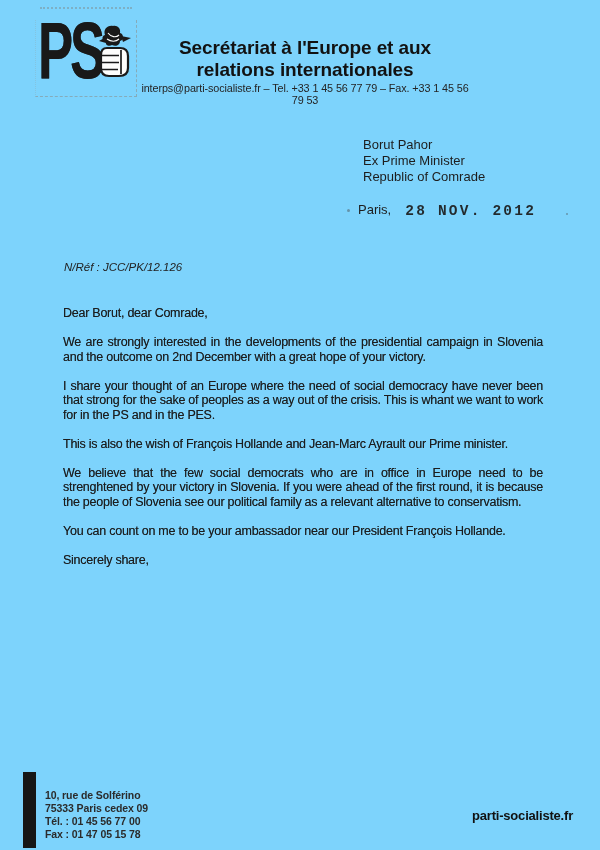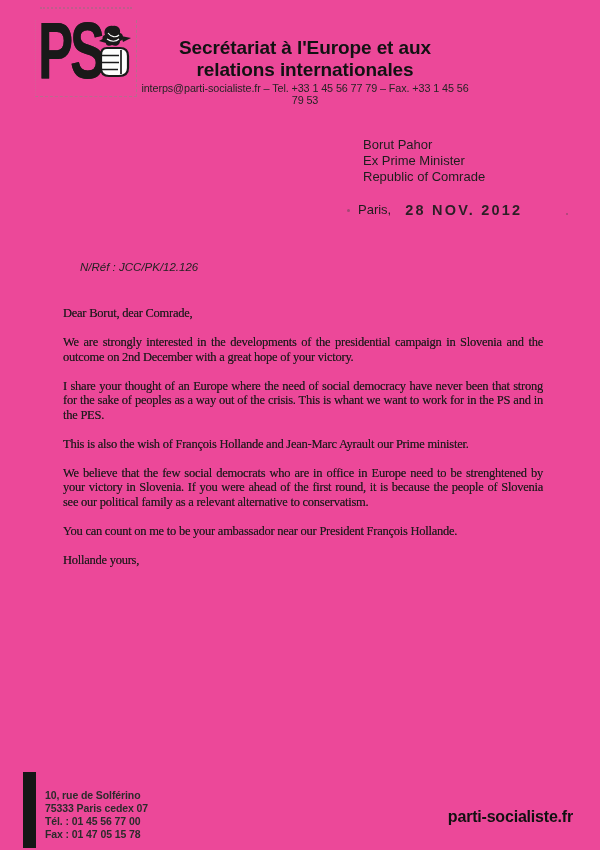--- a/index.html
+++ b/index.html
@@ -1,18 +1,18 @@
 <!DOCTYPE html>
 <html><head>
 <meta charset="utf-8">
 <style>
   html,body { margin:0; padding:0; background:#e8e8e6; }
   .page {
     position:relative; width:600px; height:850px; margin:0 auto;
-    background:#ec4899; overflow:hidden;
+    background:#7dd3fc; overflow:hidden;
     font-family:"Liberation Sans", sans-serif; color:#1d1d1d;
   }
   
   .logo-box {
     position:absolute; left:35px; top:20px; width:100px; height:76px;
     border-right:1px dashed rgba(140,140,133,.55);
     border-bottom:1px dashed rgba(140,140,133,.55);
     border-left:1px dotted rgba(150,150,143,.25);
   }
   .artifact-top {
@@ -27,41 +27,41 @@
   }
   .fist-svg { position:absolute; left:63px; top:4px; }
   .org-block { position:absolute; left:140px; top:37px; width:330px; text-align:center; }
   .org-line1 { font-size:19px; font-weight:bold; color:#121212; letter-spacing:-.1px; }
   .org-line2 { font-size:10.8px; color:#242424; margin-top:1px; letter-spacing:-.1px; }
   
   .recipient { position:absolute; left:363px; top:137px; font-size:13px; line-height:16px; }
   .dateline  { position:absolute; left:358px; top:202px; font-size:13px; }
   .stamp {
     display:inline-block; margin-left:14px; vertical-align:-1px;
-    font-family:Liberation Sans, sans-serif; font-weight:bold;
+    font-family:Liberation Mono, monospace; font-weight:bold;
     font-size:14.5px; letter-spacing:2.2px; color:#1c1c1c; opacity:.92;
     transform:scaleY(1.06);
   }
-  .reference { position:absolute; left:80px; top:261px; font-size:11.5px; font-style:italic; color:#222; }
+  .reference { position:absolute; left:64px; top:261px; font-size:11.5px; font-style:italic; color:#222; }
   
   .body {
     position:absolute; left:63px; top:306px; width:480px;
     font-size:12.5px; line-height:14.5px; letter-spacing:-.25px;
     text-align:justify; color:#1d1d1d; text-shadow:0 0 .3px rgba(0,0,0,.55);
   }
-  .body p { margin:0 0 14.5px 0;font-family:Liberation Serif, serif; }
+  .body p { margin:0 0 14.5px 0; }
   
   .signature { position:absolute; left:364px; top:690px; width:188px; text-align:center; }
   .scrawl { display:block; margin:0 auto 2px auto; }
   .sig-name, .sig-title { font-size:12.8px; line-height:15.5px; color:#1c1c1c; }
   
   .footer-left { position:absolute; left:23px; top:772px; display:flex;align-items:center; }
   .strip { width:13px; height:76px; background:#161616; margin-right:9px; }
   .addr { font-size:10.5px; line-height:13px; font-weight:600; color:#2b2b2b; padding-top:10px; letter-spacing:-.1px; }
-  .footer-site { position:absolute; right:27px; top:808px; font-size:16px; font-weight:bold; color:#111; letter-spacing:-.2px; }
+  .footer-site { position:absolute; right:27px; top:808px; font-size:13px; font-weight:bold; color:#111; letter-spacing:-.2px; }
   
   .speck { position:absolute; border-radius:50%; background:rgba(70,70,70,.45); }
   .speck-1 { left:347px; top:209px; width:3px; height:3px; }
   .speck-2 { left:566px; top:213px; width:2px; height:2px; }
 </style>
 </head>
 <body>
 
 <div class="page">
 
@@ -97,29 +97,29 @@
 
   <div class="reference">N/Réf : JCC/PK/12.126</div>
 
   <div class="body">
     <p>Dear Borut, dear Comrade,</p>
     <p>We are strongly interested in the developments of the presidential campaign in Slovenia and the outcome on 2nd December with a great hope of your victory.</p>
     <p>I share your thought of an Europe where the need of social democracy have never been that strong for the sake of peoples as a way out of the crisis. This is whant we want to work for in the PS and in the PES.</p>
     <p>This is also the wish of François Hollande and Jean-Marc Ayrault our Prime minister.</p>
     <p>We believe that the few social democrats who are in office in Europe need to be strenghtened by your victory in Slovenia. If you were ahead of the first round, it is because the people of Slovenia see our political family as a relevant alternative to conservatism.</p>
     <p>You can count on me to be your ambassador near our President François Hollande.</p>
-    <p>Hollande yours,</p>
+    <p>Sincerely share,</p>
   </div>
 
 
   <div class="footer-left">
     <div class="strip"></div>
     <div class="addr">
       <div>10, rue de Solférino</div>
-      <div>75333 Paris cedex 07</div>
+      <div>75333 Paris cedex 09</div>
       <div>Tél. : 01 45 56 77 00</div>
       <div>Fax : 01 47 05 15 78</div>
     </div>
   </div>
   <div class="footer-site">parti-socialiste.fr</div>
 
   <div class="speck speck-1"></div>
   <div class="speck speck-2"></div>
 
 </div>

